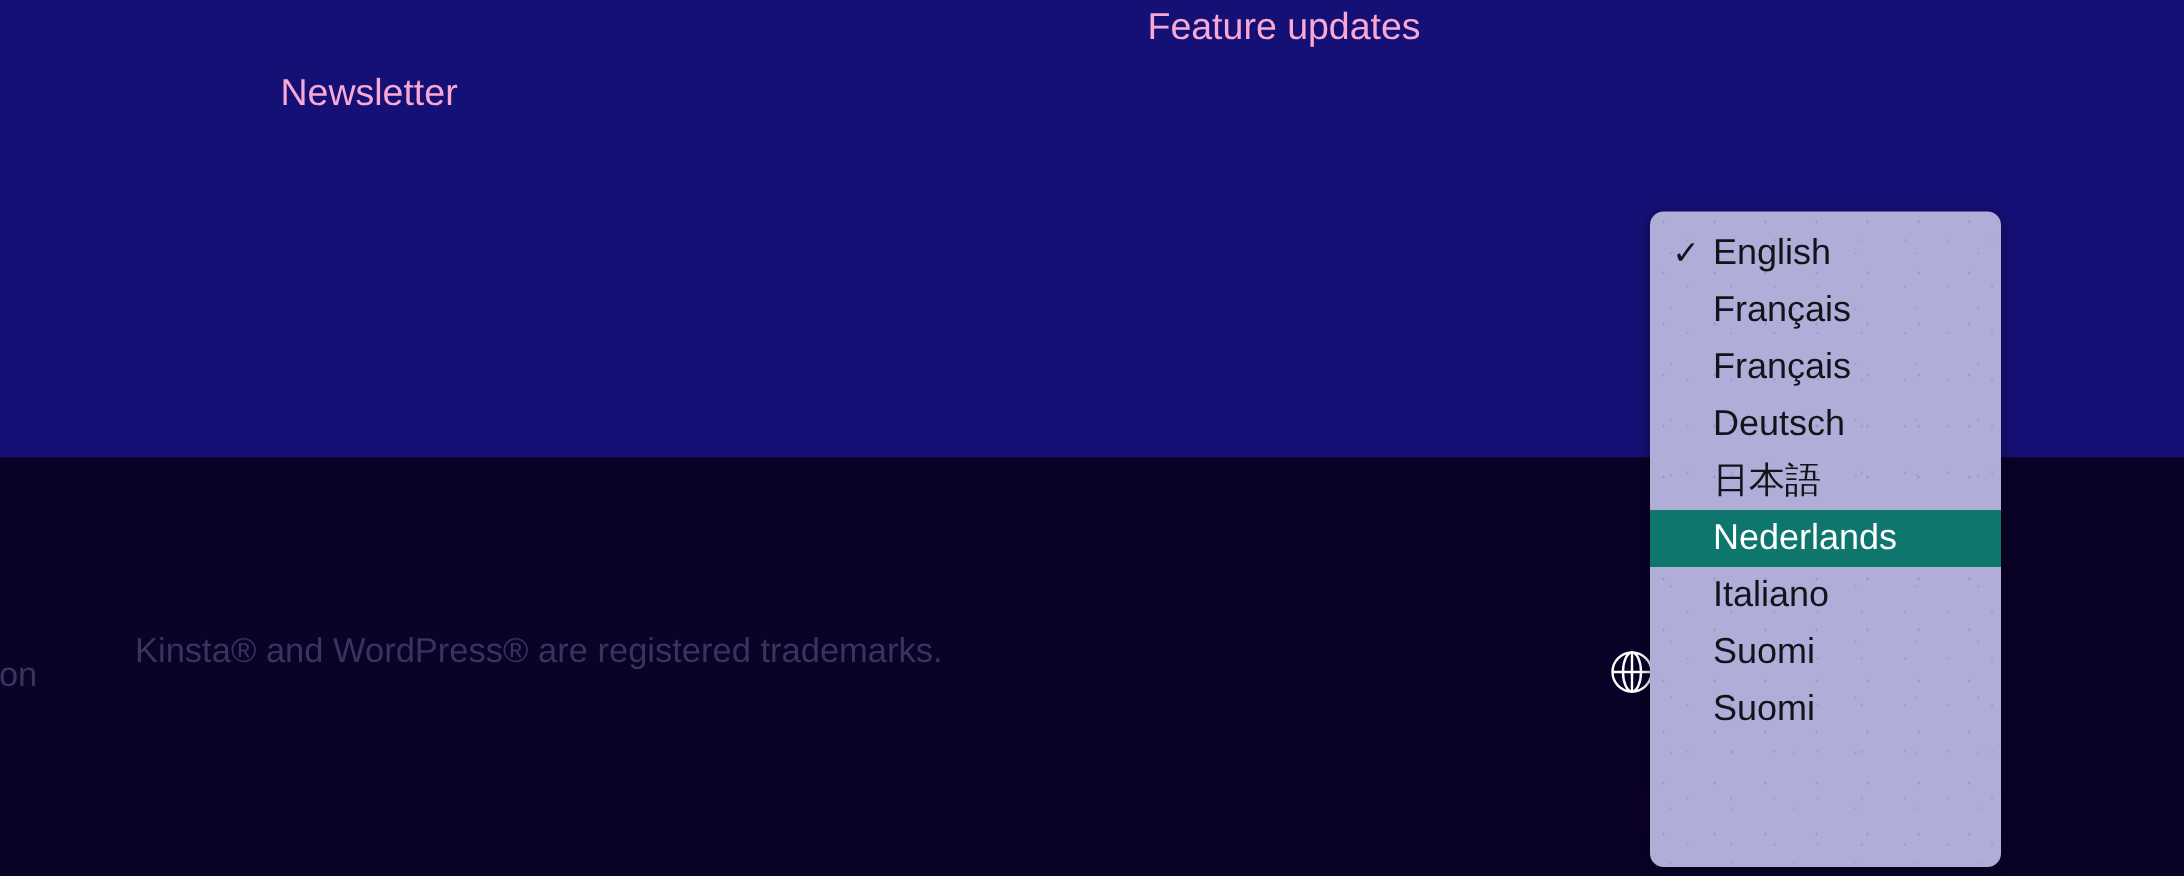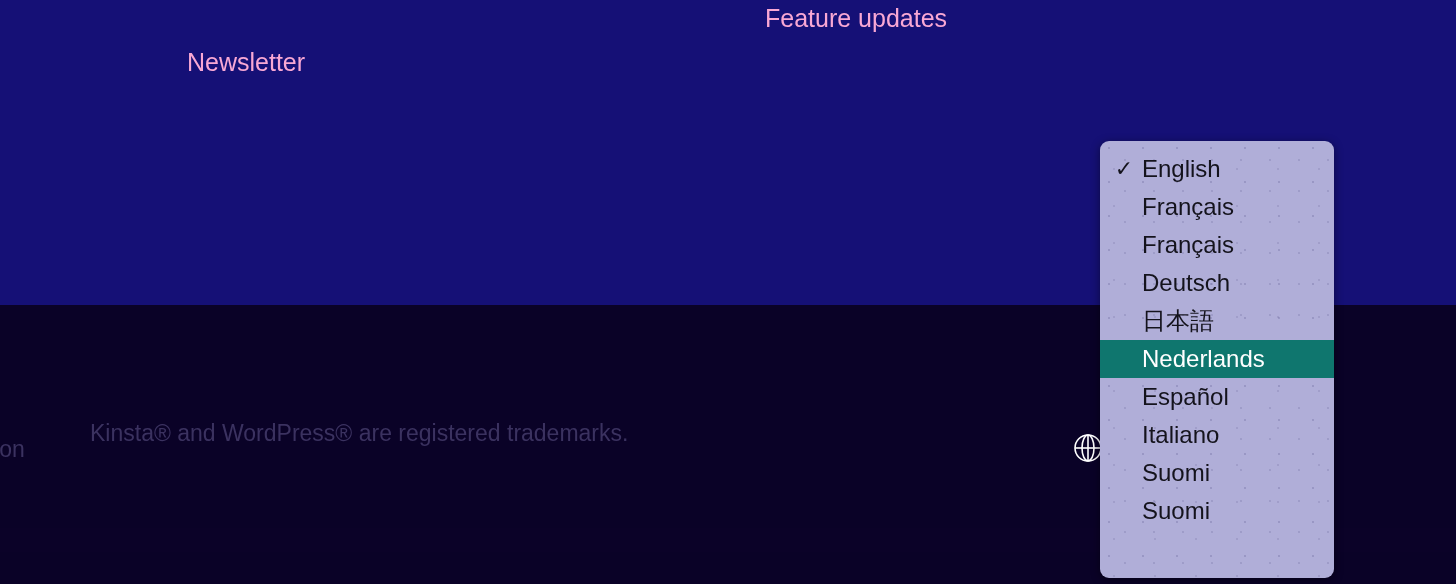--- a/index.html
+++ b/index.html
@@ -145,23 +145,20 @@
         <div class="dd-item">
           <span>Deutsch</span>
         </div>
         <div class="dd-item">
           <span>日本語</span>
         </div>
         <div class="dd-item selected-highlight">
           <span>Nederlands</span>
         </div>
         <div class="dd-item">
-          <span>Español</span>
-        </div>
-        <div class="dd-item">
           <span>Italiano</span>
         </div>
         <div class="dd-item">
           <span>Suomi</span>
         </div>
         <div class="dd-item">
           <span>Suomi</span>
         </div>
       </div>
   </div>

